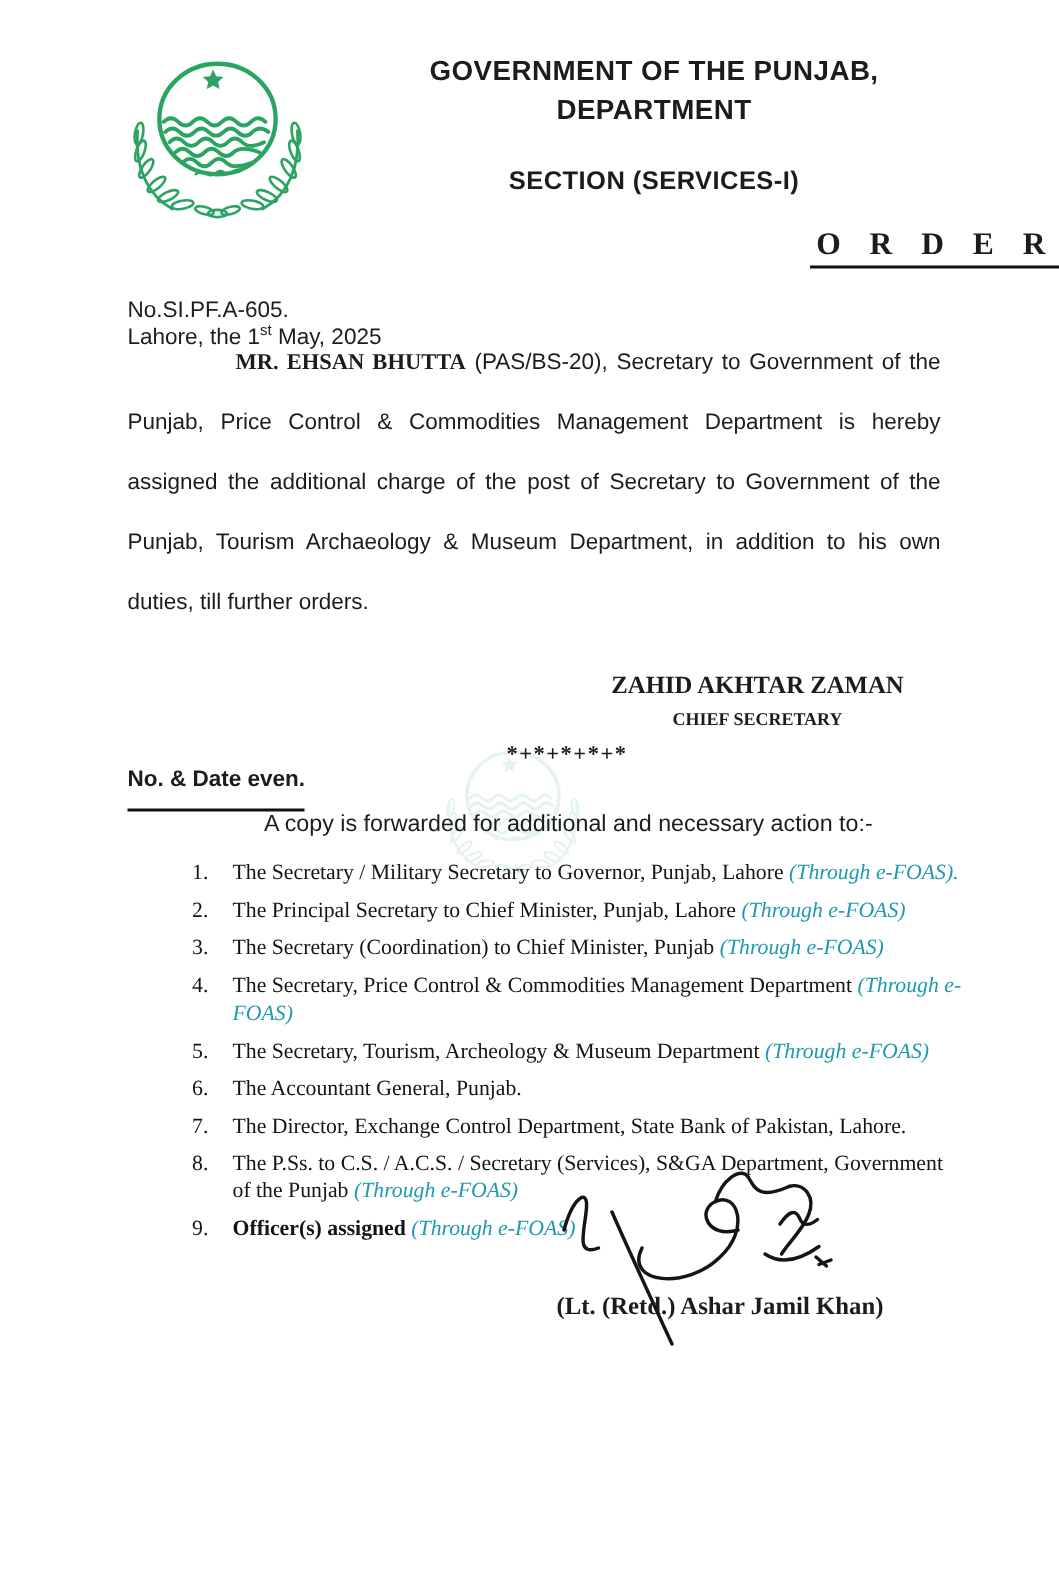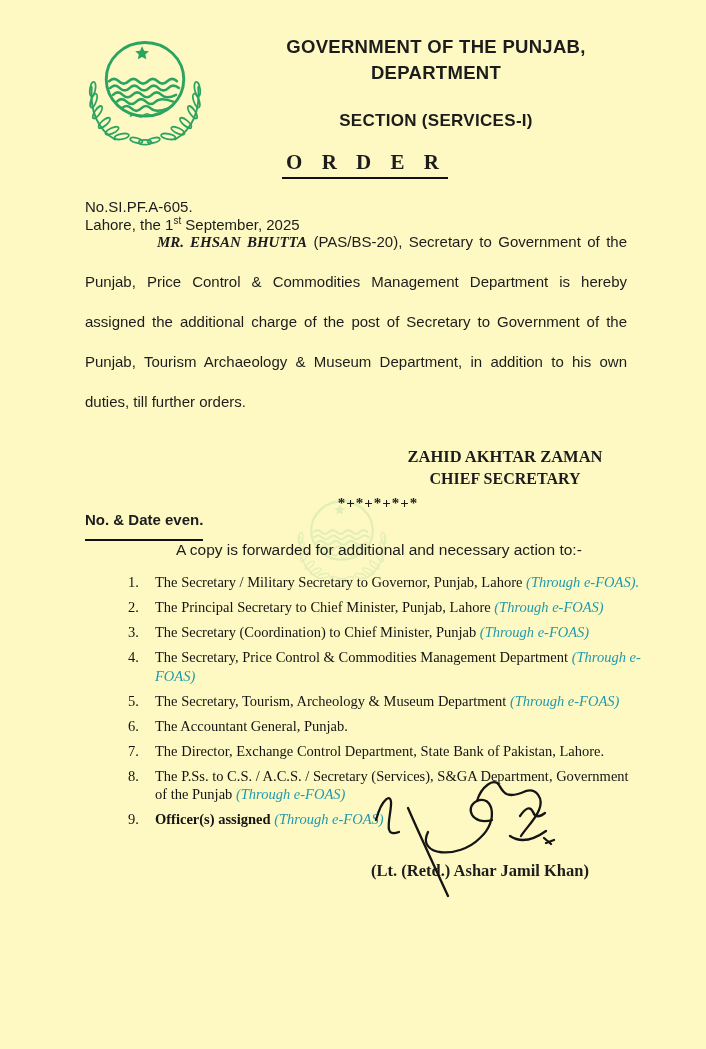--- a/index.html
+++ b/index.html
@@ -1,58 +1,58 @@
 <!DOCTYPE html>
 <html><head>
 <meta charset="utf-8">
 <style>
   html,body{margin:0;padding:0;background:#e8e8e8;}
   .page{
     position:relative;
     width:706px;height:1049px;
     margin:0 auto;
-    background:#fef9c3;
+    background:#ffffff;
     font-family:"Liberation Sans",sans-serif;
     color:#1c1c1c;
     overflow:hidden;
   }
   .abs{position:absolute;}
   .bold{font-weight:bold;}
 
   
   .logo{left:82px;top:30px;width:126px;height:118px;}
   .headtext{left:205px;top:34px;width:462px;text-align:center;}
   .hdr-line{font-weight:bold;font-size:18.5px;line-height:26px;letter-spacing:.3px;}
   .section-line{font-weight:bold;font-size:17px;margin-top:25px;letter-spacing:.3px;}
-  .order-wrap{left:24px;right:0;top:150px;text-align:center;}
+  .order-wrap{left:24px;right:0;top:150px;text-align:right;}
   .order-title{
     display:inline-block;
     font-family:"Liberation Serif",serif;
     font-weight:bold;font-size:21px;letter-spacing:7px;
     border-bottom:2.5px solid #111;padding:0 2px 2px 4px;
   }
 
   
   .ref-row{left:85px;top:198px;width:545px;display:flex;justify-content:space-between;font-size:15px;flex-direction:column;}
   .ref-row sup{font-size:10px;}
 
   
   .body-par{
     left:85px;top:222px;width:542px;
     font-size:15px;line-height:40px;
     text-align:justify;text-indent:72px;
     margin:0;
   }
-  .body-par .name{font-family:"Liberation Serif",serif;font-weight:bold;font-style:italic;}
+  .body-par .name{font-family:"Liberation Serif",serif;font-weight:bold;}
 
   
   .signatory{left:403px;top:446px;width:204px;text-align:center;
     font-family:"Liberation Serif",serif;font-weight:bold;}
   .signatory .sig-name{font-size:16.5px;line-height:22px;}
-  .signatory .sig-desig{font-size:16px;line-height:22px;}
+  .signatory .sig-desig{font-size:12px;line-height:22px;}
 
   .separator{left:50px;right:0;top:495px;text-align:center;
     font-family:"Liberation Serif",serif;font-weight:bold;font-size:15px;letter-spacing:1px;}
   .watermark{left:292px;top:492px;width:100px;opacity:.12;}
 
   .no-date{left:85px;top:511px;font-size:15px;font-weight:bold;
     border-bottom:2px solid #111;padding-bottom:11px;}
   .forward-line{left:176px;top:541px;font-size:15.5px;}
 
   
@@ -134,21 +134,21 @@
     <div class="hdr-line">DEPARTMENT</div>
     <div class="section-line">SECTION (SERVICES-I)</div>
   </div>
 
   <div class="abs order-wrap">
     <span class="order-title">O R D E R</span>
   </div>
 
   <div class="abs ref-row">
     <span>No.SI.PF.A-605.</span>
-    <span><span>Lahore, the 1</span><sup>st</sup><span> September, 2025</span></span>
+    <span><span>Lahore, the 1</span><sup>st</sup><span> May, 2025</span></span>
   </div>
 
   <p class="abs body-par"><span class="name">MR. EHSAN BHUTTA</span><span> (PAS/BS-20), Secretary to Government of the Punjab, Price Control &amp; Commodities Management Department is hereby assigned the additional charge of the post of Secretary to Government of the Punjab, Tourism Archaeology &amp; Museum Department, in addition to his own duties, till further orders.</span></p>
 
   <div class="abs signatory">
     <div class="sig-name">ZAHID AKHTAR ZAMAN</div>
     <div class="sig-desig">CHIEF SECRETARY</div>
   </div>
 
   <svg class="abs watermark" viewBox="0 0 130 120">

